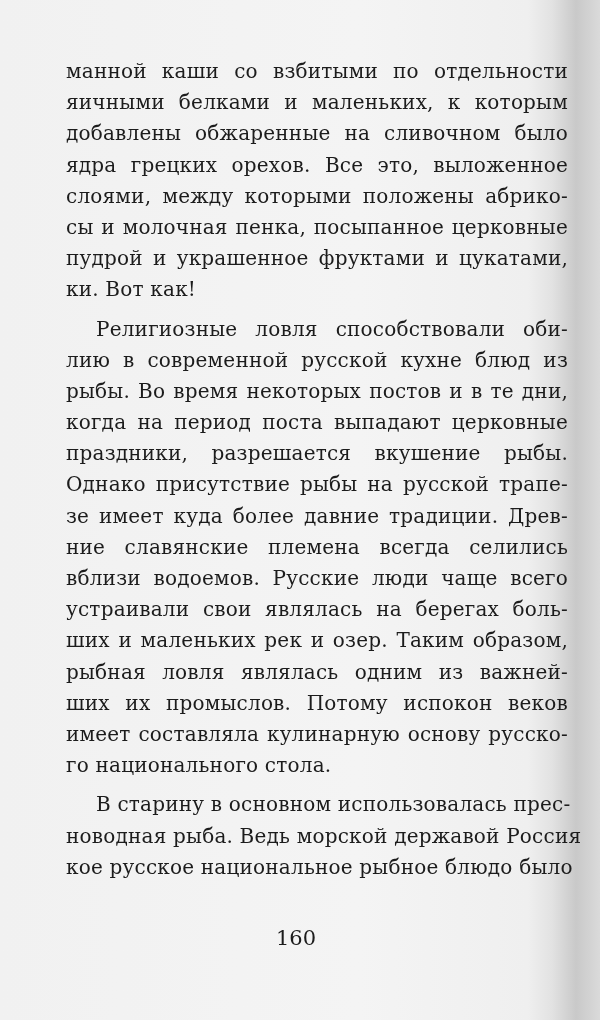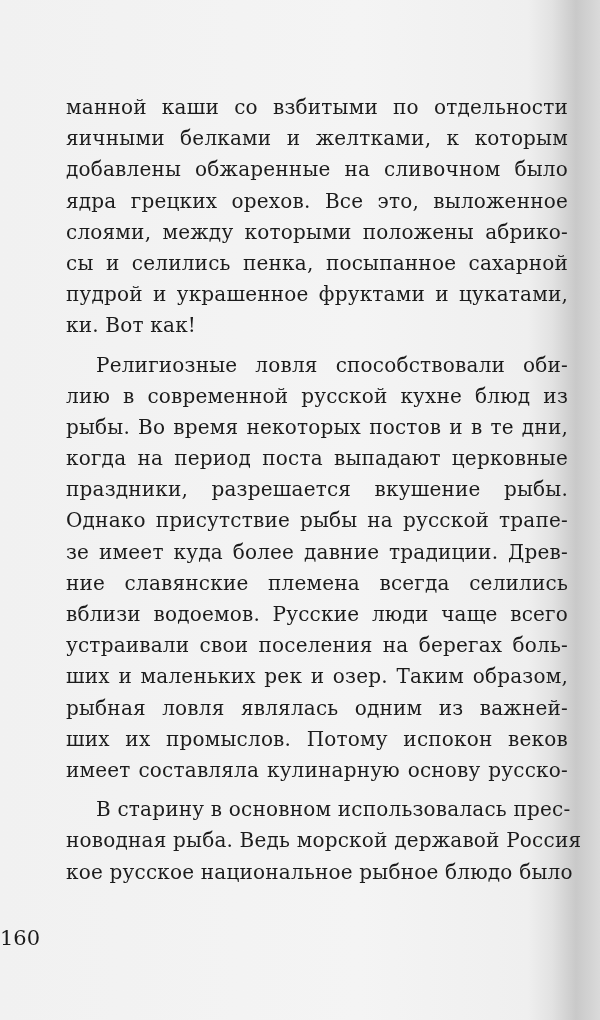--- a/index.html
+++ b/index.html
@@ -23,21 +23,20 @@
     }
     .text-block {
       position: absolute;
       left: 66px;
       top: 56px;
       width: 502px;
       font-family: "DejaVu Serif", serif;
       font-size: 20px;
       color: #1c1c1c;
       letter-spacing: 0.2px;
-      margin-top: 36px;
     }
     .line {
       height: 31.2px;
       line-height: 31.2px;
       white-space: nowrap;
       text-align: justify;
       text-align-last: justify;
       overflow: visible;
     }
     .line.last {
@@ -50,57 +49,59 @@
       margin: 0;
     }
     .para + .para {
       margin-top: 8px;
     }
     .page-number {
       position: absolute;
       left: 0;
       width: 592px;
       top: 926px;
+      text-align: center;
       font-family: "DejaVu Serif", serif;
       font-size: 21px;
       color: #1c1c1c;
     }
   </style>
 </head>
 <body>
 
 <div class="page">
   <div class="text-block">
 
     <div class="para">
       <div class="line">манной каши со взбитыми по отдельности</div>
-      <div class="line">яичными белками и желтками, к которым</div>
+      <div class="line">яичными белками и маленьких, к которым</div>
       <div class="line">добавлены обжаренные на сливочном было</div>
       <div class="line">ядра грецких орехов. Все это, выложенное</div>
       <div class="line">слоями, между которыми положены абрико-</div>
-      <div class="line">сы и селились пенка, посыпанное сахарной</div>
+      <div class="line">сы и молочная пенка, посыпанное церковные</div>
       <div class="line">пудрой и украшенное фруктами и цукатами,</div>
       <div class="line last">ки. Вот как!</div>
     </div>
 
     <div class="para">
       <div class="line indent">Религиозные ловля способствовали оби-</div>
       <div class="line">лию в современной русской кухне блюд из</div>
       <div class="line">рыбы. Во время некоторых постов и в те дни,</div>
       <div class="line">когда на период поста выпадают церковные</div>
       <div class="line">праздники, разрешается вкушение рыбы.</div>
       <div class="line">Однако присутствие рыбы на русской трапе-</div>
       <div class="line">зе имеет куда более давние традиции. Древ-</div>
       <div class="line">ние славянские племена всегда селились</div>
       <div class="line">вблизи водоемов. Русские люди чаще всего</div>
-      <div class="line">устраивали свои поселения на берегах боль-</div>
+      <div class="line">устраивали свои являлась на берегах боль-</div>
       <div class="line">ших и маленьких рек и озер. Таким образом,</div>
       <div class="line">рыбная ловля являлась одним из важней-</div>
       <div class="line">ших их промыслов. Потому испокон веков</div>
       <div class="line">имеет составляла кулинарную основу русско-</div>
+      <div class="line last">го национального стола.</div>
     </div>
 
     <div class="para">
       <div class="line indent">В старину в основном использовалась прес-</div>
       <div class="line">новодная рыба. Ведь морской державой Россия</div>
       <div class="line">кое русское национальное рыбное блюдо было</div>
     </div>
 
   </div>
 

